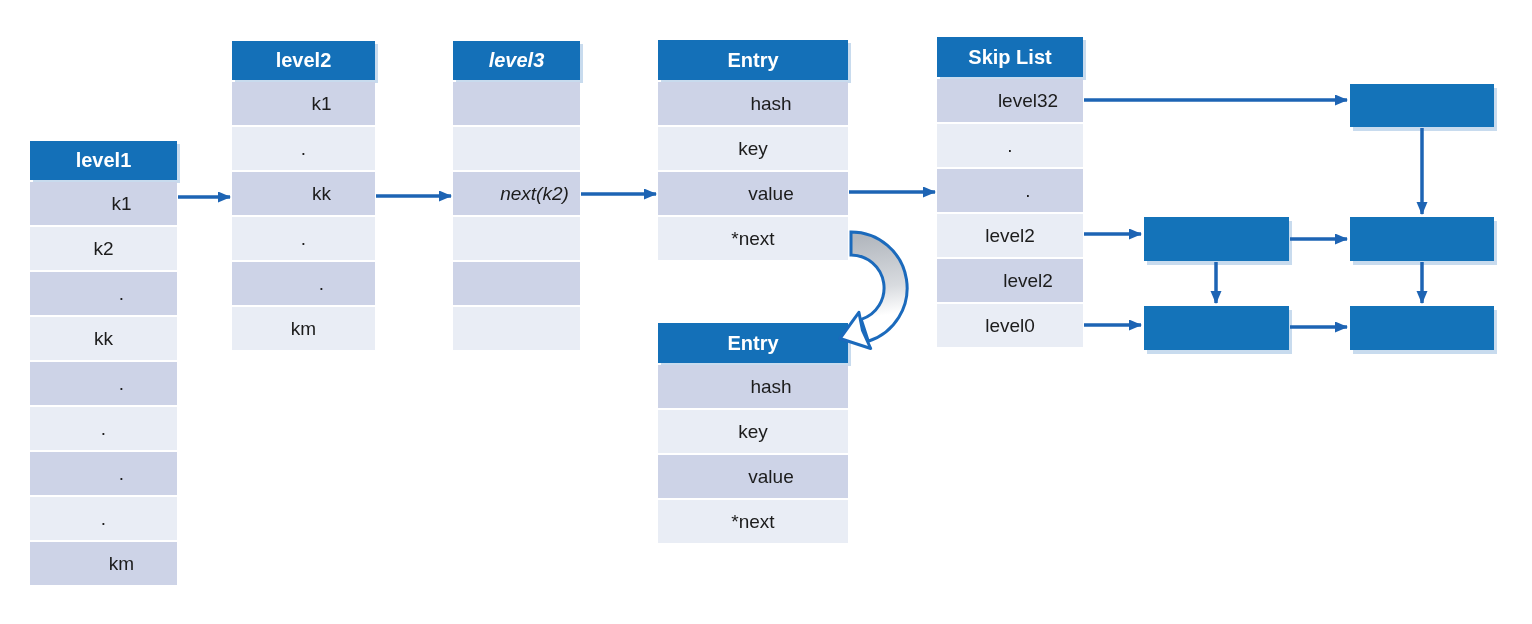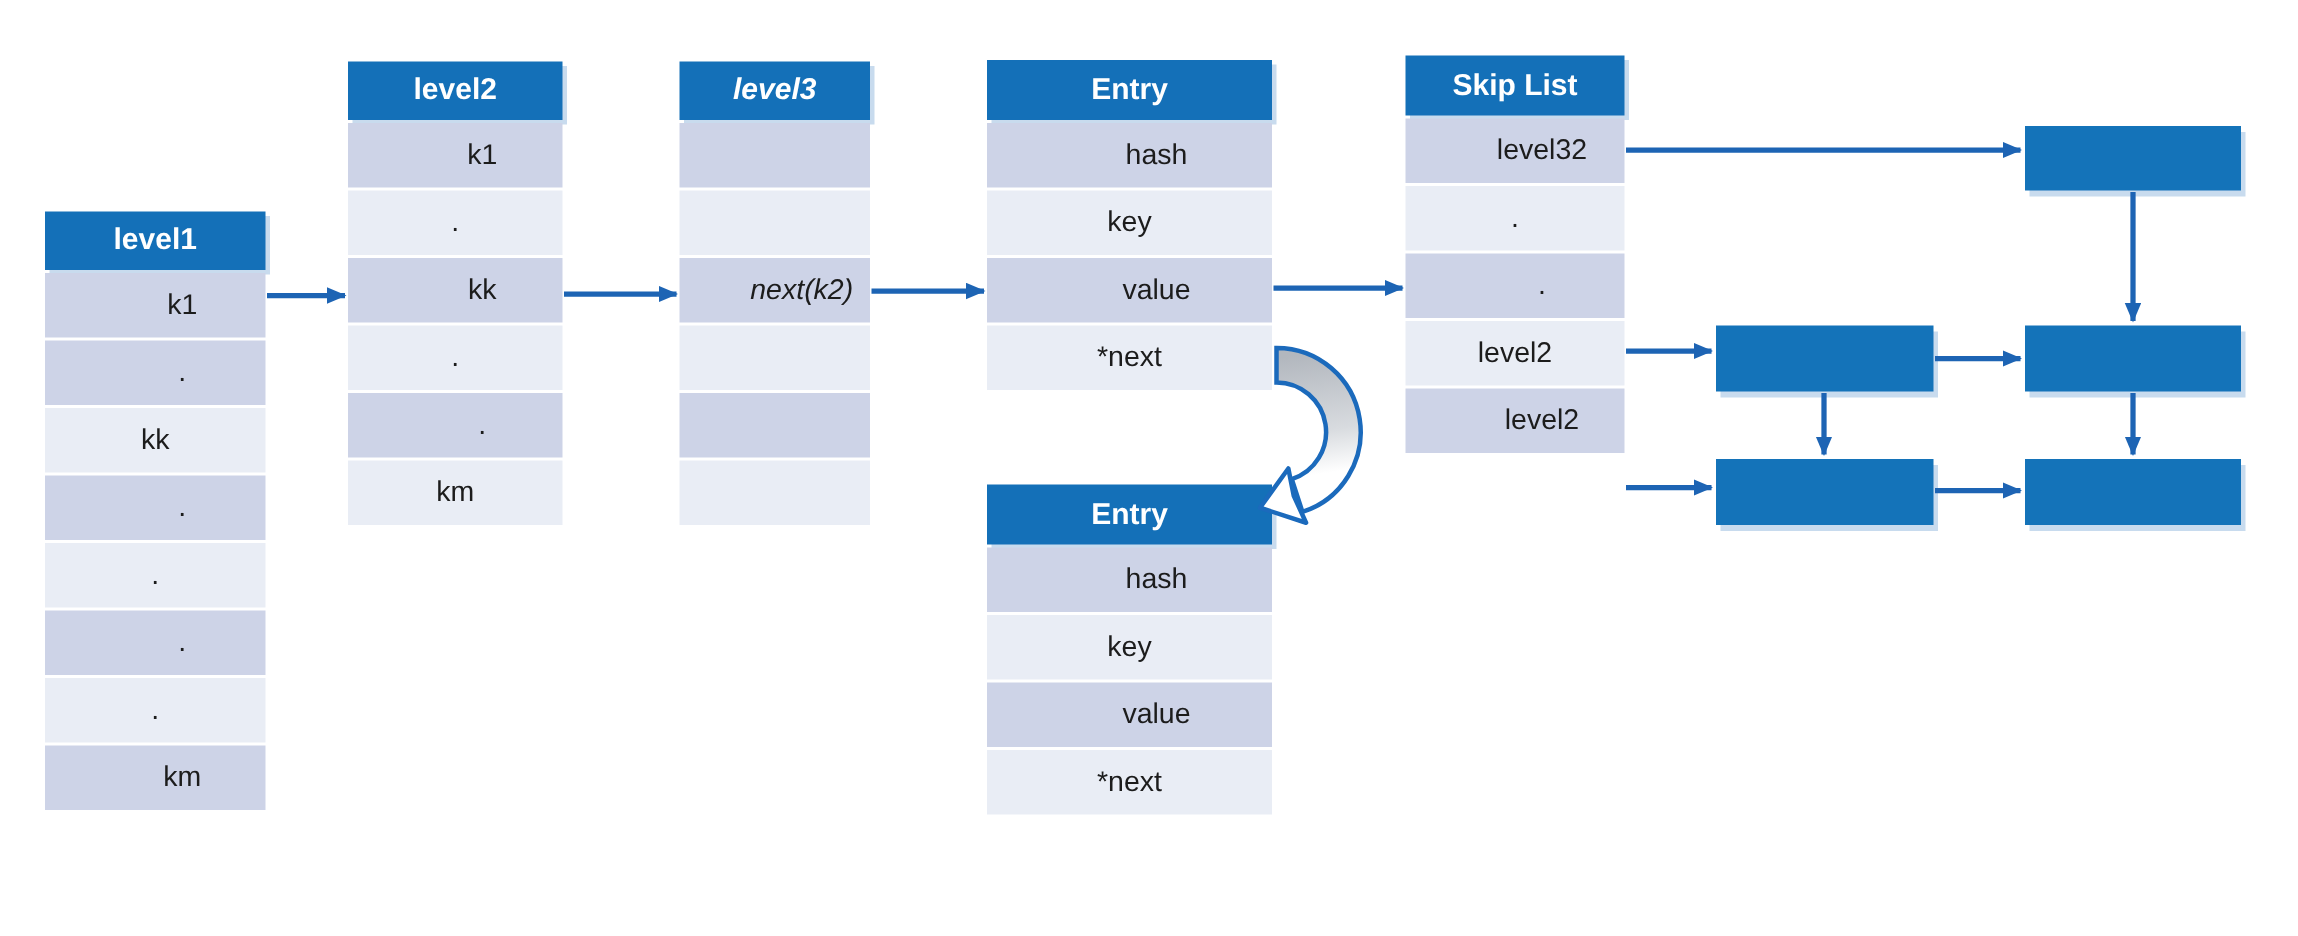--- a/index.html
+++ b/index.html
@@ -73,20 +73,21 @@
     <line class="arrow" x1="1422" y1="262" x2="1422" y2="303" marker-end="url(#ah)"></line>
     <line class="arrow" x1="1290" y1="327" x2="1347" y2="327" marker-end="url(#ah)"></line>
 
     <path class="curve-band" d="M 851 232 A 56 56 0 0 1 868.3 341.3 L 861.2 319.4 A 33 33 0 0 0 851 255 Z"></path>
     <path class="curve-head" d="M 840 338.5 L 858.9 312.3 L 862.5 330.5 L 870.7 348.5 Z"></path>
   </svg>
 
   <div class="table t-level1">
     <div class="thead h39">level1</div>
     <div class="trow dark">k1</div>
+    <div class="trow light">k2</div>
     <div class="trow dark">.</div>
     <div class="trow light">kk</div>
     <div class="trow dark">.</div>
     <div class="trow light">.</div>
     <div class="trow dark">.</div>
     <div class="trow light">.</div>
     <div class="trow dark">km</div>
   </div>
 
   <div class="table t-level2">
@@ -117,20 +118,21 @@
     <div class="trow light">*next</div>
   </div>
 
   <div class="table t-skip">
     <div class="thead h40">Skip List</div>
     <div class="trow dark">level32</div>
     <div class="trow light">.</div>
     <div class="trow dark">.</div>
     <div class="trow light">level2</div>
     <div class="trow dark">level2</div>
+    <div class="trow light">level0</div>
   </div>
 
   <div class="table t-entry-bottom">
     <div class="thead h40">Entry</div>
     <div class="trow dark">hash</div>
     <div class="trow light">key</div>
     <div class="trow dark">value</div>
     <div class="trow light">*next</div>
   </div>
 

